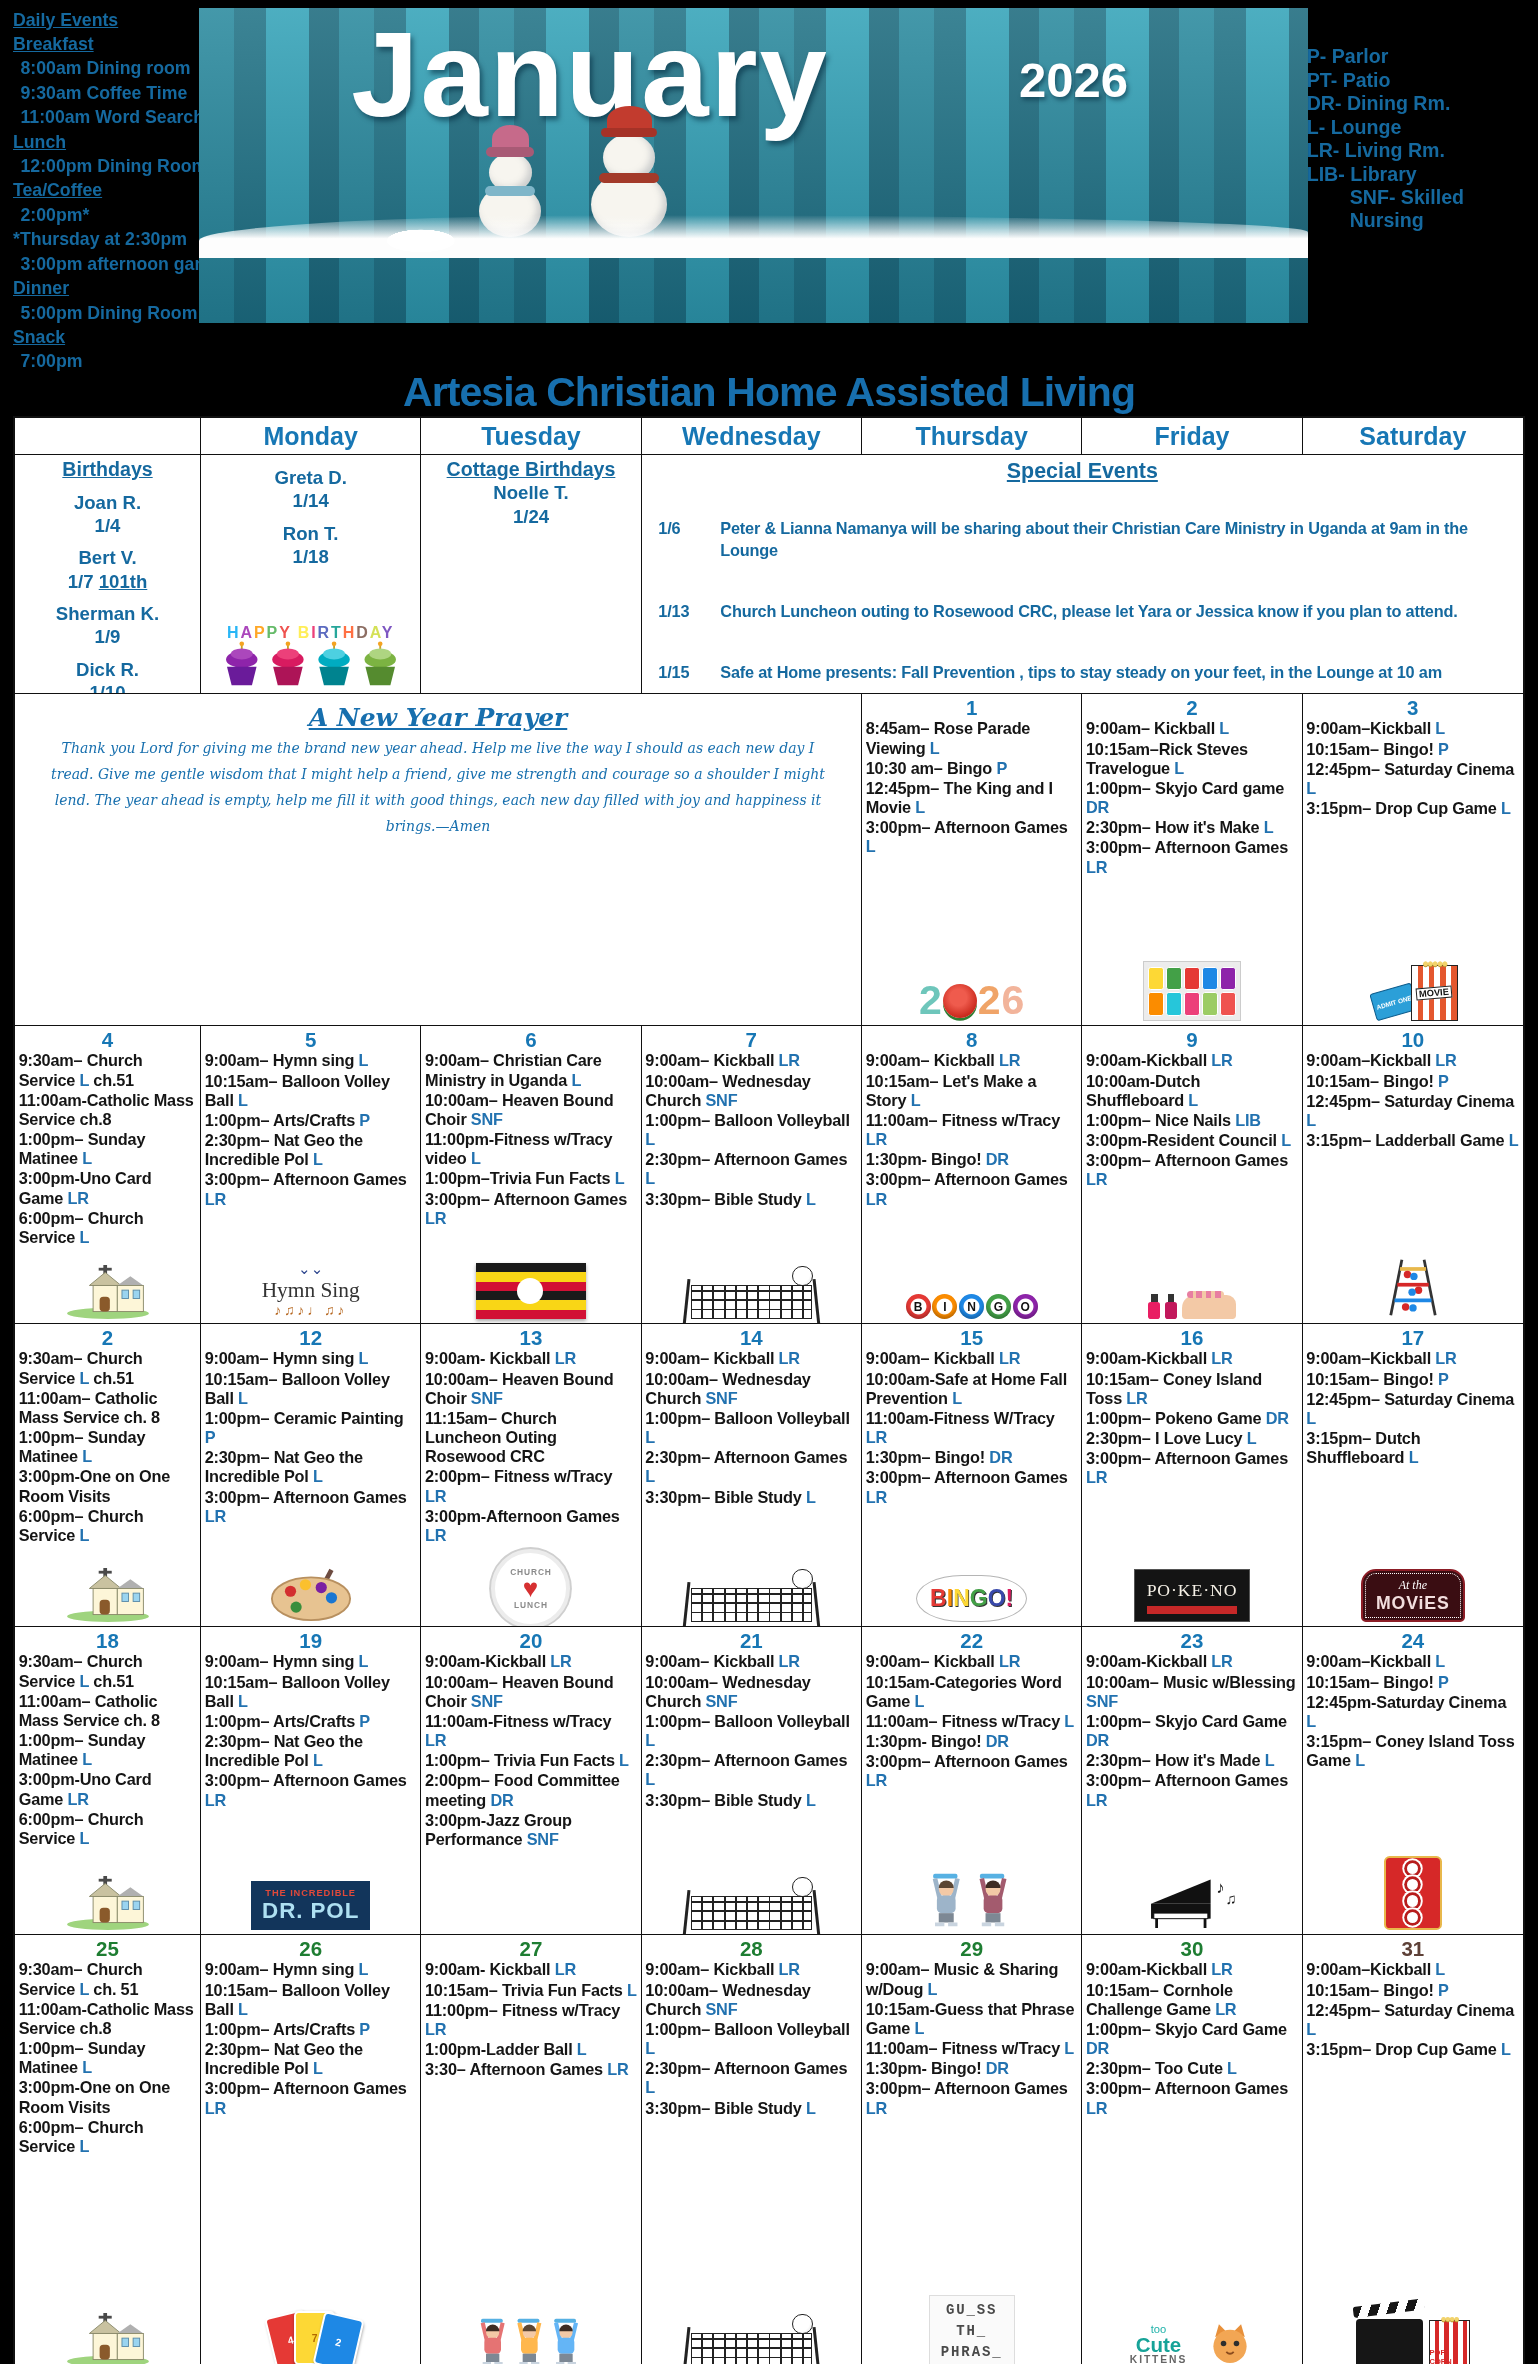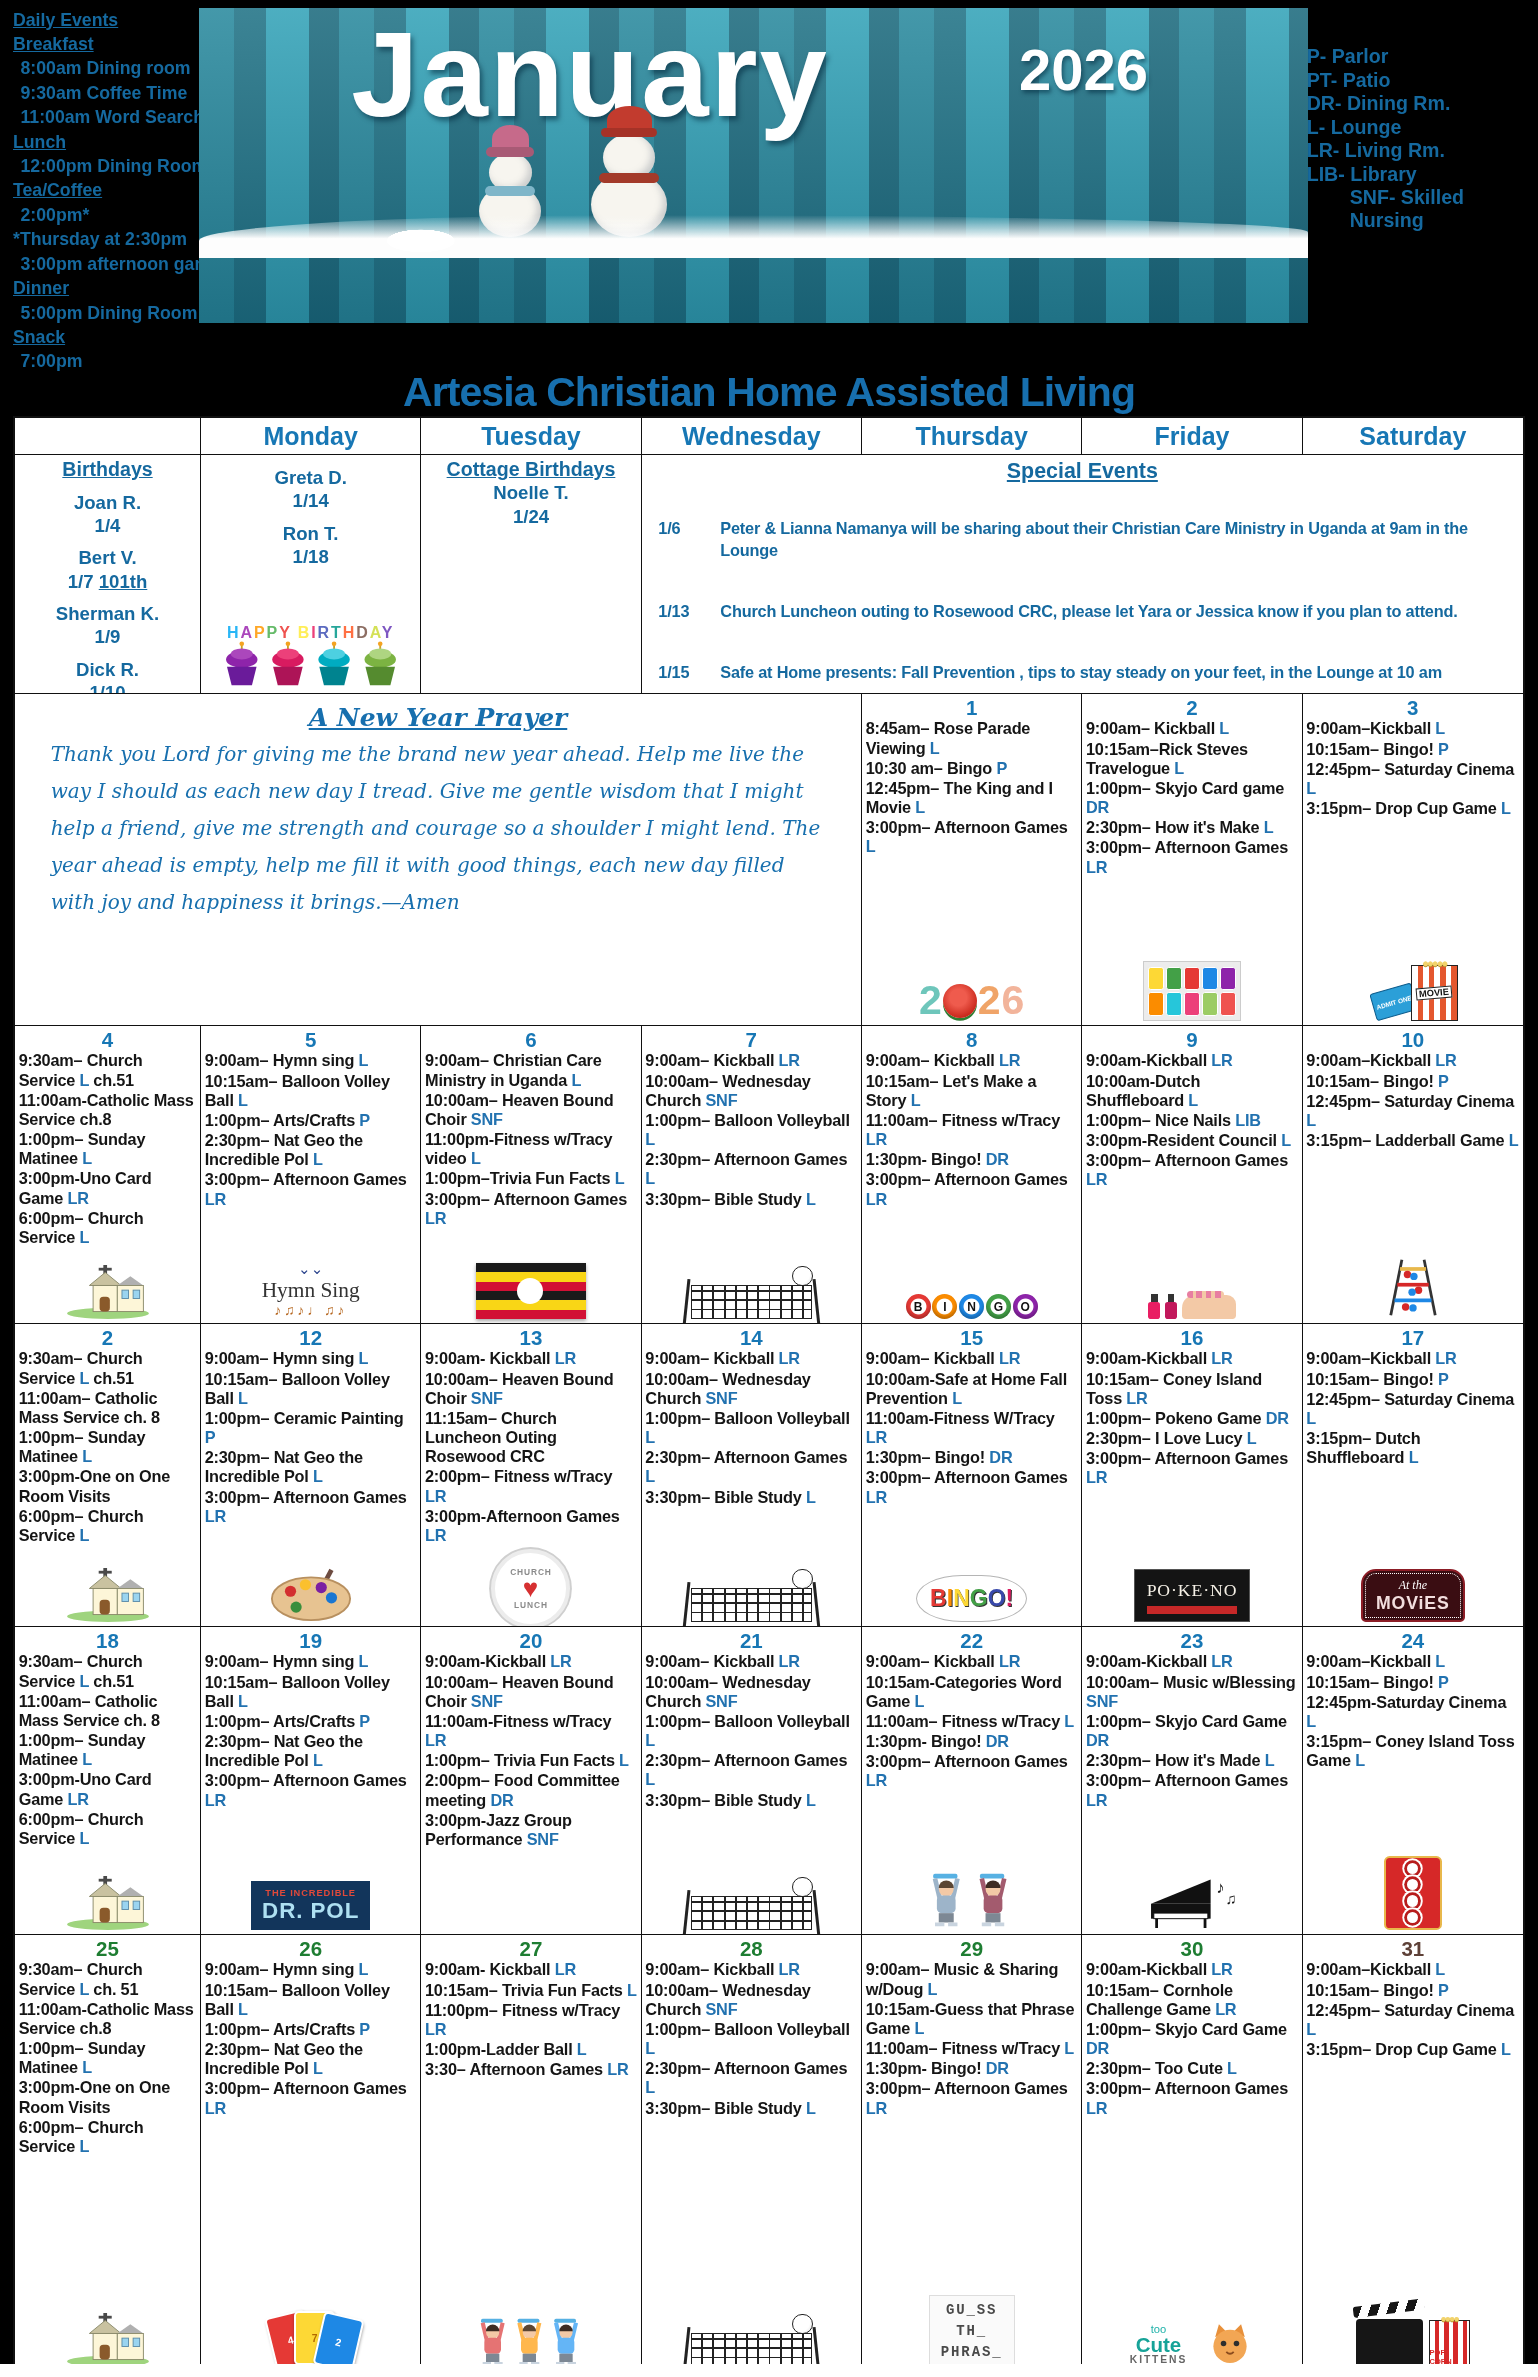--- a/index.html
+++ b/index.html
@@ -12,21 +12,21 @@
   .sbh{text-decoration:underline;padding-left:0;}
   .flush{padding-left:0;}
   .legend{position:absolute;right:9.3px;top:45px;width:222px;font-weight:bold;font-size:19.6px;line-height:1.2;color:#15699f;}
   .lg{white-space:nowrap;}
   .lg-ind{white-space:normal;margin-left:43px;line-height:1.15;}
   .banner{position:absolute;left:199px;top:7.5px;width:1109px;height:315px;overflow:hidden;
     background:repeating-linear-gradient(90deg,#2a8a9e 0 35px,#217386 35px 67px,#34a3b8 67px 110px,#1d6b7e 110px 140px);}
   .banner::before{content:"";position:absolute;inset:0;background:linear-gradient(180deg,rgba(255,255,255,.12),rgba(0,40,60,.25));}
   .banner-month{position:absolute;left:37px;top:-3.7px;width:708px;text-align:center;font-size:121px;font-weight:bold;color:#fff;
     text-shadow:2.8px 3.7px 5.6px rgba(0,40,60,.55);letter-spacing:1.9px;}
-  .banner-year{position:absolute;left:820px;top:28px;font-size:58px;font-weight:bold;color:#fff;text-shadow:1.9px 2.8px 4.7px rgba(0,40,60,.55);}
+  .banner-year{position:absolute;left:820px;top:44px;font-size:49px;font-weight:bold;color:#fff;text-shadow:1.9px 2.8px 4.7px rgba(0,40,60,.55);}
   .snow{position:absolute;left:0;right:0;bottom:65px;height:43px;background:radial-gradient(56px 18.6px at 20% 60%,#fff 60%,transparent 61%),linear-gradient(180deg,rgba(255,255,255,.0),#fdfdfd 55%);border-radius:40% 60% 0 0/60% 40% 0 0;}
   .snowman{position:absolute;bottom:86px;}
   .sm-head,.sm-body{background:#f7f5ef;border-radius:50%;margin:0 auto;box-shadow:inset -3.7px -3.7px 7.5px rgba(120,130,140,.35);}
   .sm1{left:280px;} .sm2{left:392px;}
   .sm1 .sm-head{width:43px;height:39px;} .sm1 .sm-body{width:62px;height:52px;margin-top:-7.5px;}
   .sm2 .sm-head{width:52px;height:47px;} .sm2 .sm-body{width:76px;height:65px;margin-top:-9.3px;}
   .hat{width:37px;height:28px;margin:0 auto;border-radius:50% 50% 20% 20%;position:relative;z-index:2;}
   .hat1{background:#c66a8a;} .hat2{background:#c23b2e;width:45px;}
   .hat::after{content:"";position:absolute;left:-5.6px;right:-5.6px;bottom:-3.7px;height:9.3px;border-radius:5.6px;background:inherit;filter:brightness(.85);}
   .scarf{position:absolute;left:50%;transform:translateX(-50%);width:50px;height:9.3px;border-radius:5.6px;z-index:3;}
@@ -48,21 +48,21 @@
   .bname{margin-top:9.3px;}
   .u{text-decoration:underline;}
   .se{color:#15699f;font-weight:bold;gap:29px;}
   .se-title{text-align:center;font-size:21.4px;text-decoration:underline;margin:1.9px 0 5.6px;}
   .se-item{display:flex;gap:17px;font-size:16.3px;line-height:1.3;margin:0 0 11.2px 13px;letter-spacing:-0.2px;}
   .se-date{flex:0 0 45px;}
   .se-text{flex:1;padding-right:28px;}
   
   .prayer{font-family:"DejaVu Serif","Liberation Serif",serif;font-style:italic;color:#176fae;align-items:center;}
   .pr-title{font-size:25px;font-weight:bold;text-decoration:underline;margin:7.5px 0 3.7px;}
-  .pr-body{font-size:20px;line-height:1.85;text-align:left;padding:0 32px;}
+  .pr-body{font-size:14px;line-height:1.85;text-align:center;padding:0 32px;}
   
   .dnum{text-align:center;font-size:20.5px;font-weight:bold;line-height:1.15;}
   .c-b{color:#1777b5;} .c-g{color:#1e7d32;} .c-r{color:#5d4037;}
   .ev{font-size:16.3px;font-weight:bold;color:#151515;line-height:1.18;letter-spacing:-0.2px;margin-bottom:0.9px;}
   .loc{color:#2272b0;}
   .deco{margin-top:auto;display:flex;justify-content:center;align-items:flex-end;gap:4.7px;padding:2.8px 0 1.9px;}
   
   .i-ug{width:110px;height:56px;position:relative;box-shadow:0 1.9px 3.7px rgba(0,0,0,.35);
     background:linear-gradient(180deg,#1a1a1a 0 16.6%,#f9d616 16.6% 33.3%,#d21034 33.3% 50%,#1a1a1a 50% 66.6%,#f9d616 66.6% 83.3%,#d21034 83.3% 100%);}
   .i-ug::after{content:"";position:absolute;left:41px;top:15px;width:26px;height:26px;background:#fff;border-radius:50%;}

